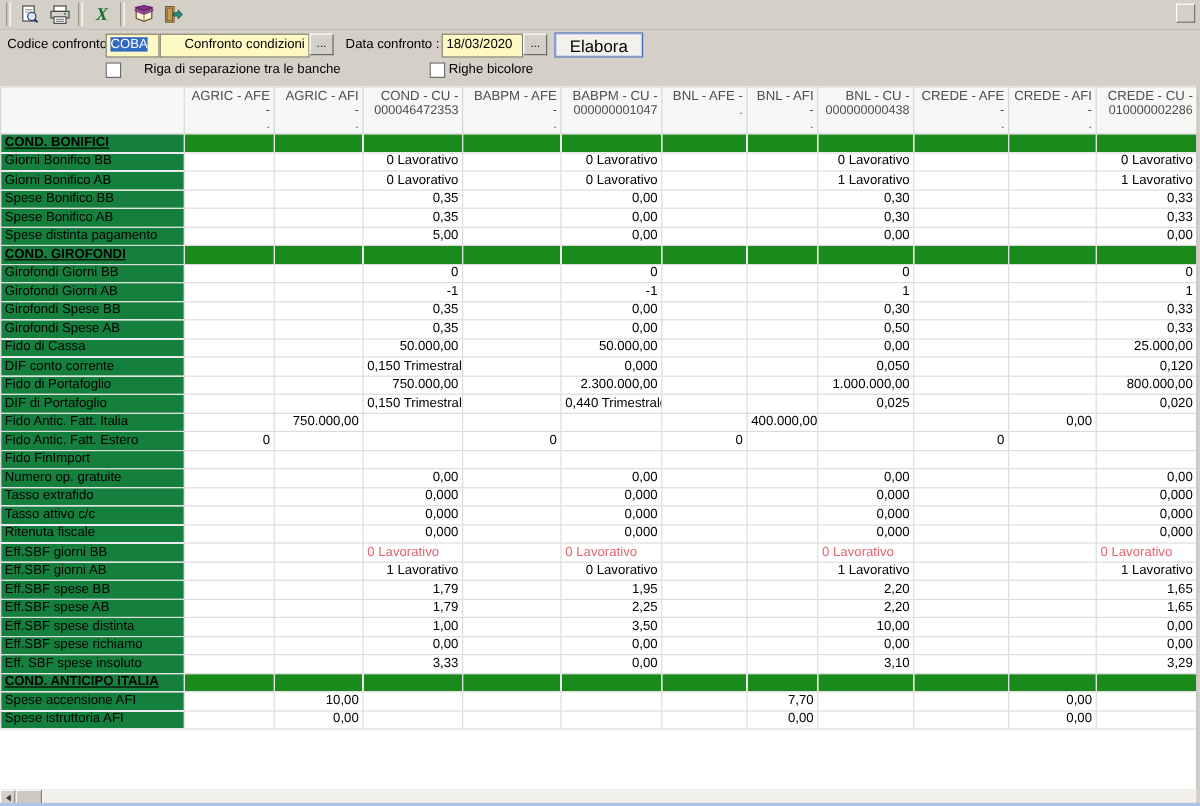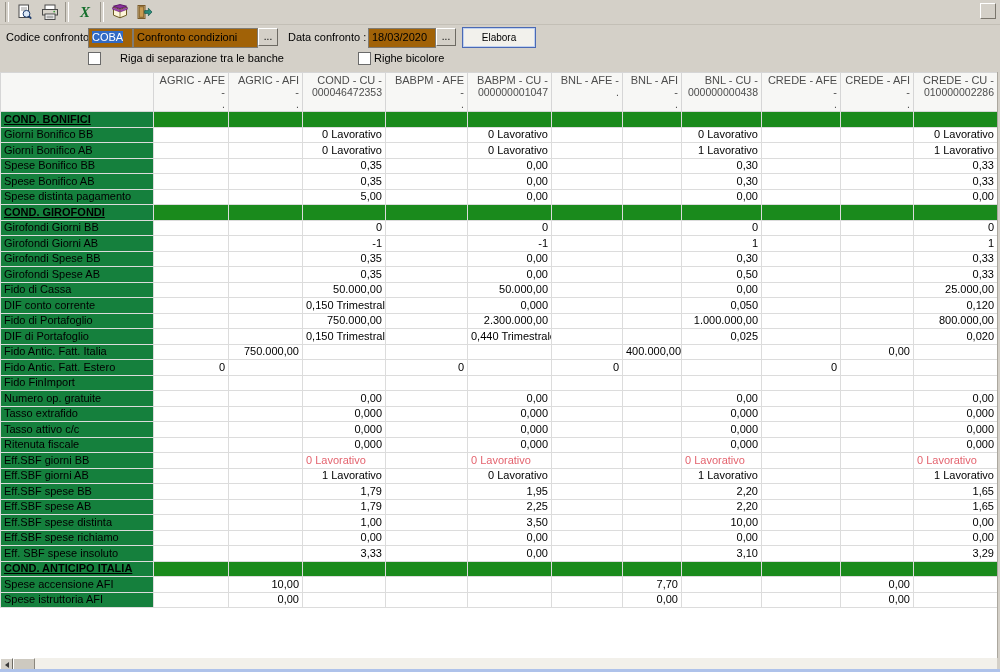--- a/index.html
+++ b/index.html
@@ -12,27 +12,27 @@
            padding-left:2px;box-sizing:border-box;border-bottom:1px solid #c3bfb6;background:var(--winbg,#d4d0c8);}
   .tbtn{width:23px;height:22px;display:flex;align-items:center;justify-content:center;background:transparent;
         border:1px solid transparent;padding:0;margin:0 1px;}
   .tgroove{width:2px;height:20px;border-left:1px solid #9a968c;border-right:1px solid #ffffff;margin:0 3px;}
 
   .corner-box{position:absolute;right:4px;top:3px;width:14px;height:14px;background:#d4d0c8;
               border:1px solid;border-color:#fff #7a766d #7a766d #fff;}
 
   
   .flabel{position:absolute;white-space:nowrap;}
-  .field{position:absolute;height:16px;background:#a16207;border:1px solid #7f7b73;padding:1px 3px;
+  .field{position:absolute;height:16px;background:#fef9c3;border:1px solid #7f7b73;padding:1px 3px;
          line-height:14px;white-space:nowrap;overflow:hidden;box-sizing:content-box;}
   .sel{background:var(--selblue,#316ac5);color:#fff;}
   .dots{position:absolute;width:20px;height:18px;background:#d4d0c8;border:1px solid;
         border-color:#fff #6d6a63 #6d6a63 #fff;font-size:10px;line-height:8px;text-align:center;padding:0;}
   .elabora{position:absolute;width:74px;height:21px;background:#f2f1ec;border:1px solid #4a69b4;
-           box-shadow:inset 0 0 0 1px #bfd0ef;font-size:10px;text-align:center;padding:0;}
+           box-shadow:inset 0 0 0 1px #bfd0ef;font-size:14px;text-align:center;padding:0;}
   .cb{position:absolute;width:11px;height:11px;background:#fff;border:1px solid #6a6a6a;}
 
   
   .gridwrap{position:absolute;left:0;top:72px;width:997px;height:586px;background:#fff;overflow:hidden;
             border-right:1px solid #aba79e;}
   table.grid{border-collapse:collapse;table-layout:fixed;width:997px;}
   .grid th{border:1px solid #d6d6d6;background:#f7f7f5;color:#4d4d4d;font-weight:normal;text-align:right;
            vertical-align:top;padding:1px 3px;height:30px;font-size:11px;}
   .grid th .h2{font-size:10.5px;}
   .grid td{border:1px solid #dcdcdc;height:15.5px;line-height:13px;padding:0 3px;overflow:hidden;
@@ -102,21 +102,21 @@
       </svg>
     </button>
   </div>
 
   <div class="corner-box"></div>
 
   <span class="flabel" style="left:6px;top:31px;">Codice confronto :</span>
   <div class="field" style="left:88px;top:28px;width:37px;">
     <span class="sel">COBA</span>
   </div>
-  <div class="field" style="left:133px;top:28px;width:117px;">Confronto condizioni</div>
+  <div class="field" style="left:133px;top:28px;width:117px;text-align:right;">Confronto condizioni</div>
   <button class="dots" style="left:258px;top:28px;">...</button>
 
   <span class="flabel" style="left:288px;top:31px;">Data confronto :</span>
   <div class="field" style="left:368px;top:28px;width:60px;">18/03/2020</div>
   <button class="dots" style="left:436px;top:28px;">...</button>
 
   <button class="elabora" style="left:462px;top:27px;">Elabora</button>
 
   <span class="cb" style="left:88px;top:52px;"></span>
   <span class="flabel" style="left:104px;top:52px;padding-left:16px;">Riga di separazione tra le banche</span>

